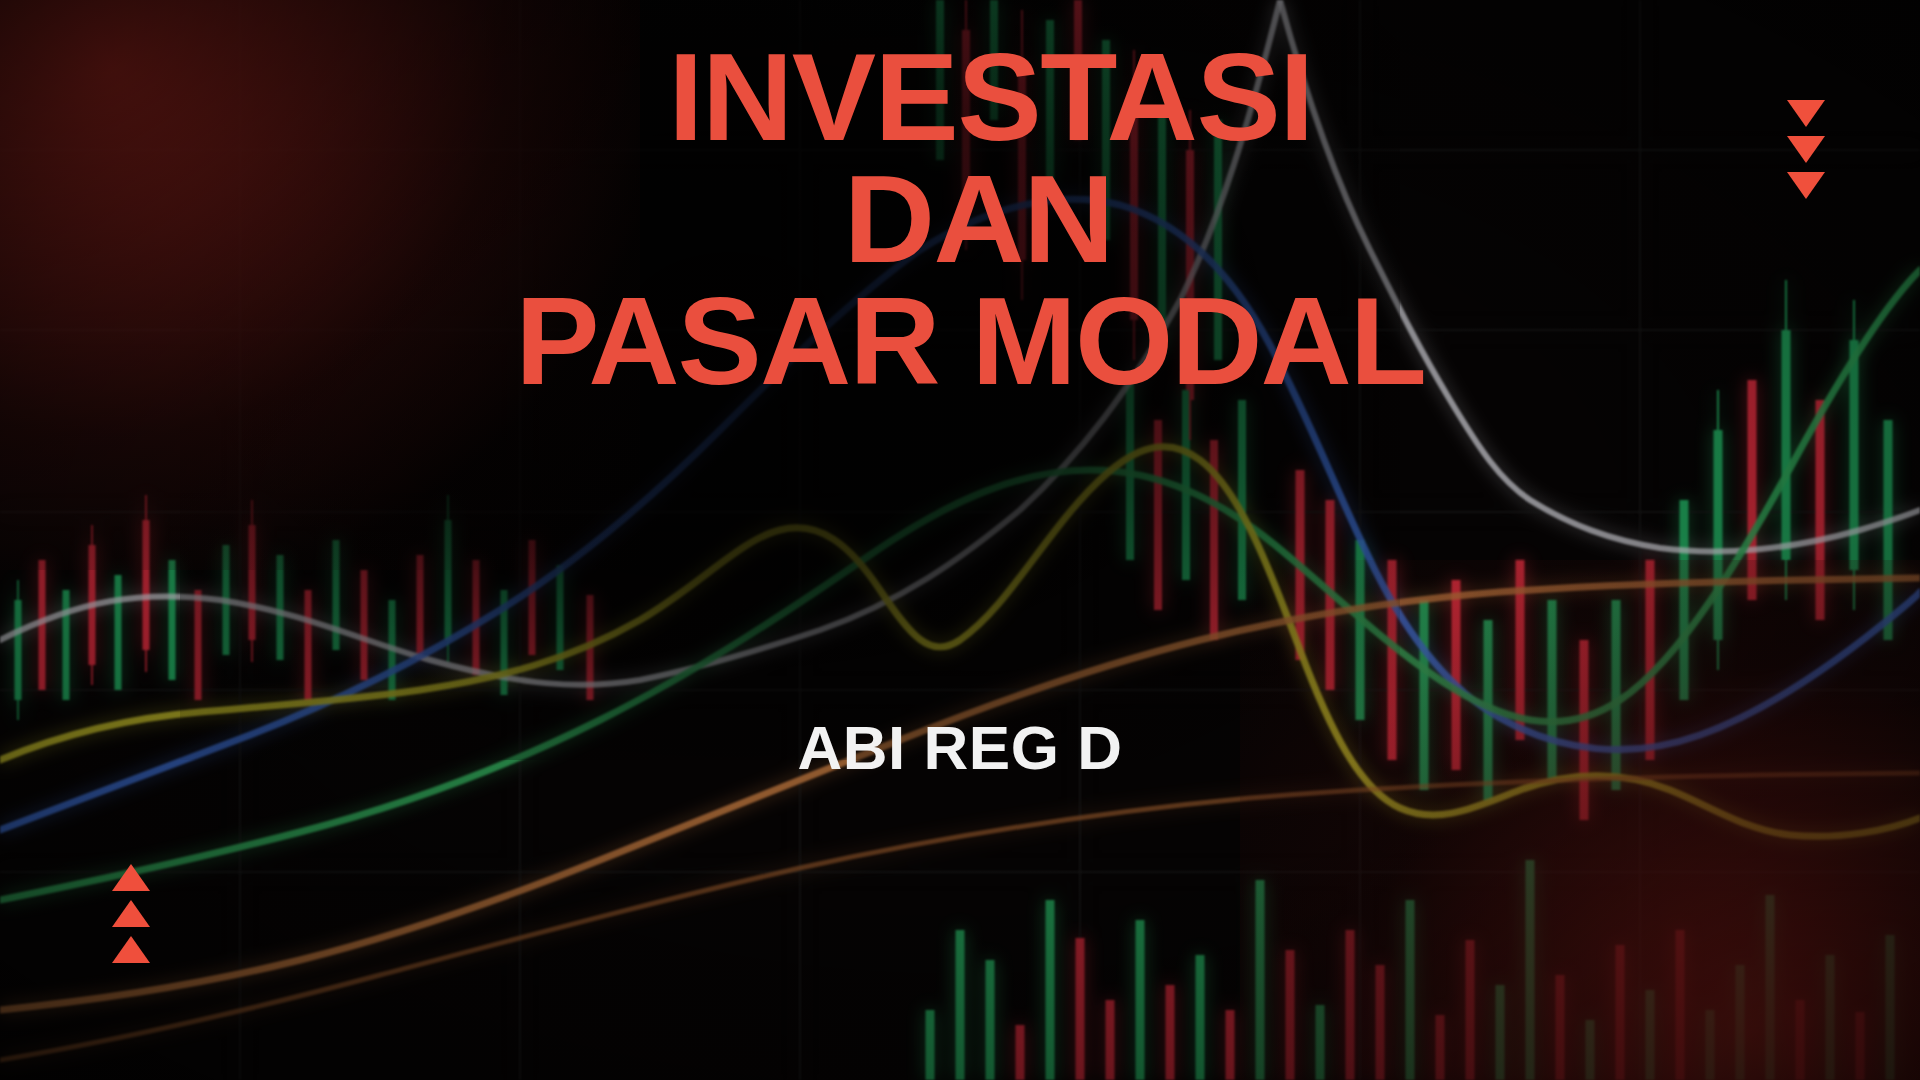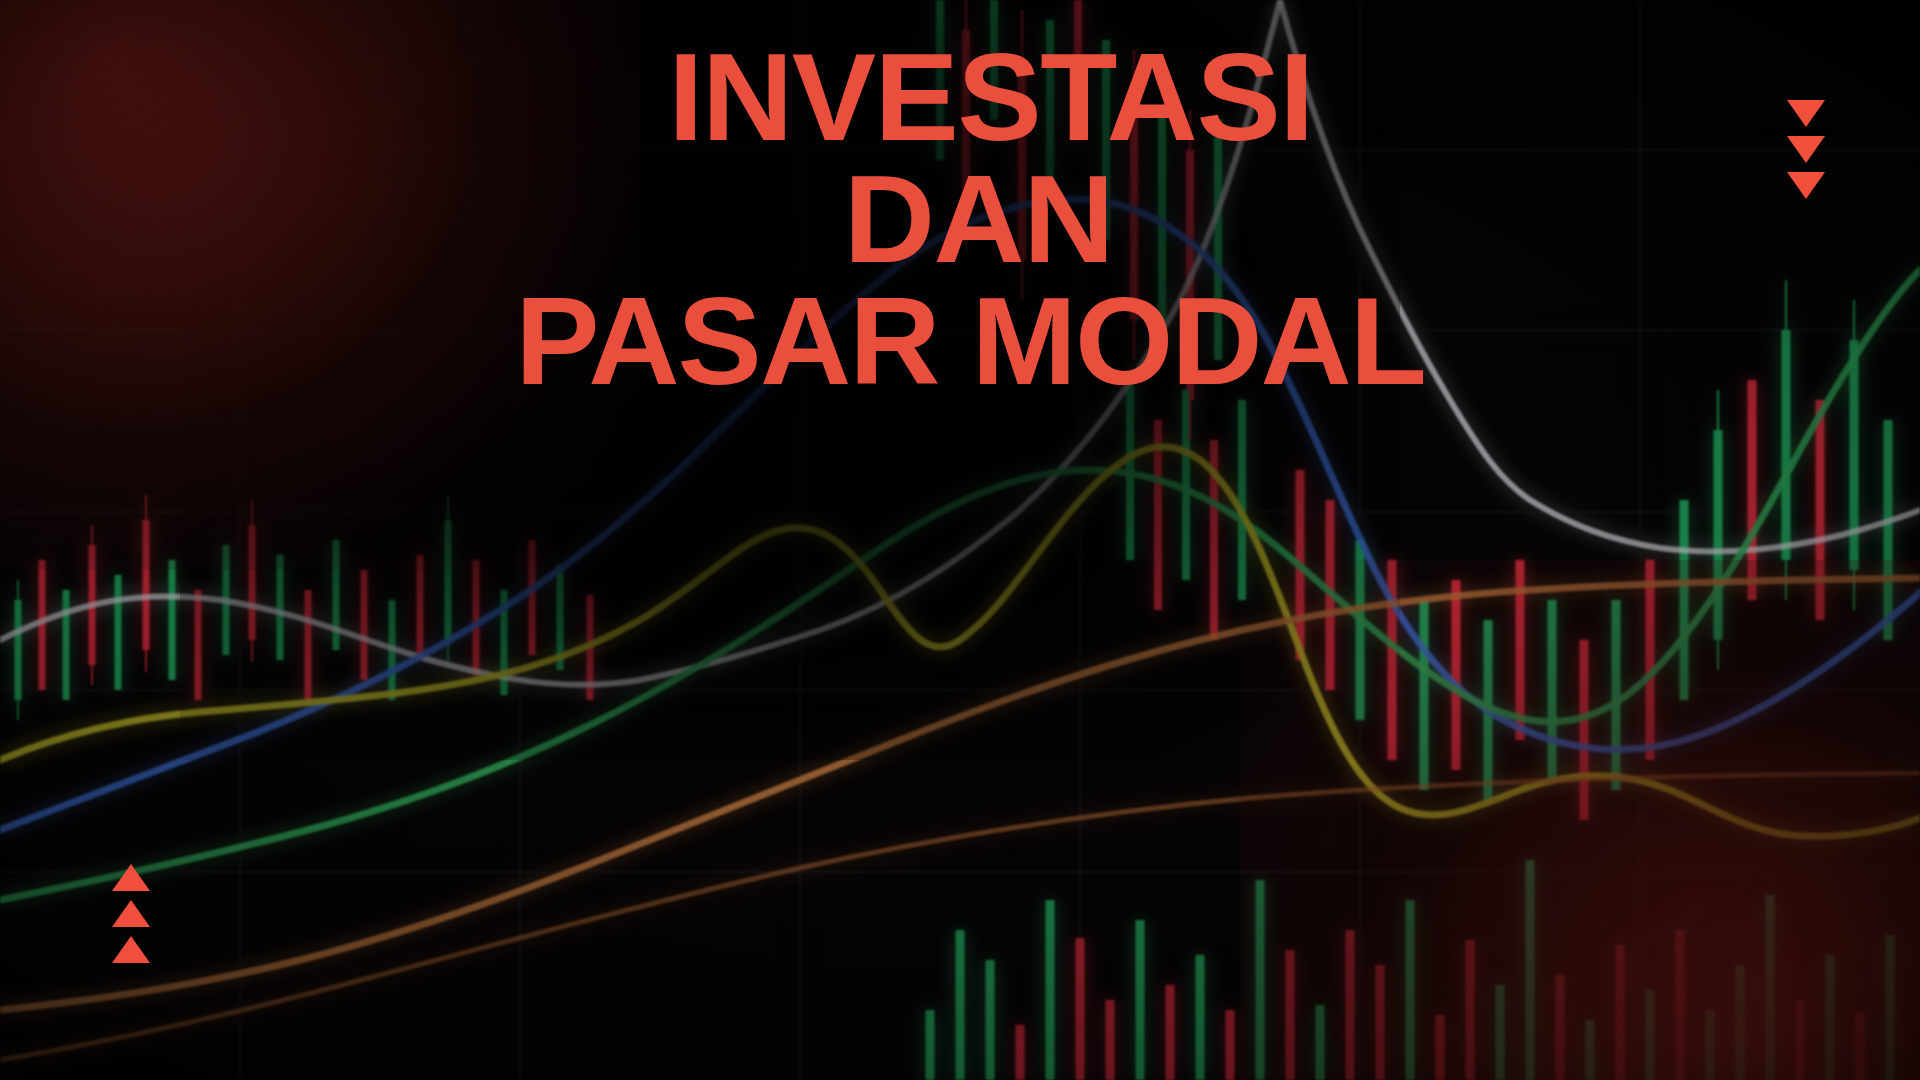--- a/index.html
+++ b/index.html
@@ -374,20 +374,21 @@
   </div>
 
   <div class="content">
 
     <div class="title-block">
       <span class="title-line l1">INVESTASI</span>
       <span class="title-line l2">DAN</span>
       <span class="title-line l3">PASAR MODAL</span>
     </div>
 
+    <div class="subtitle">ABI REG D</div>
 
     <div class="marker-group down-right">
       <span class="tri down"></span>
       <span class="tri down"></span>
       <span class="tri down"></span>
     </div>
 
     <div class="marker-group up-left">
       <span class="tri up"></span>
       <span class="tri up"></span>

